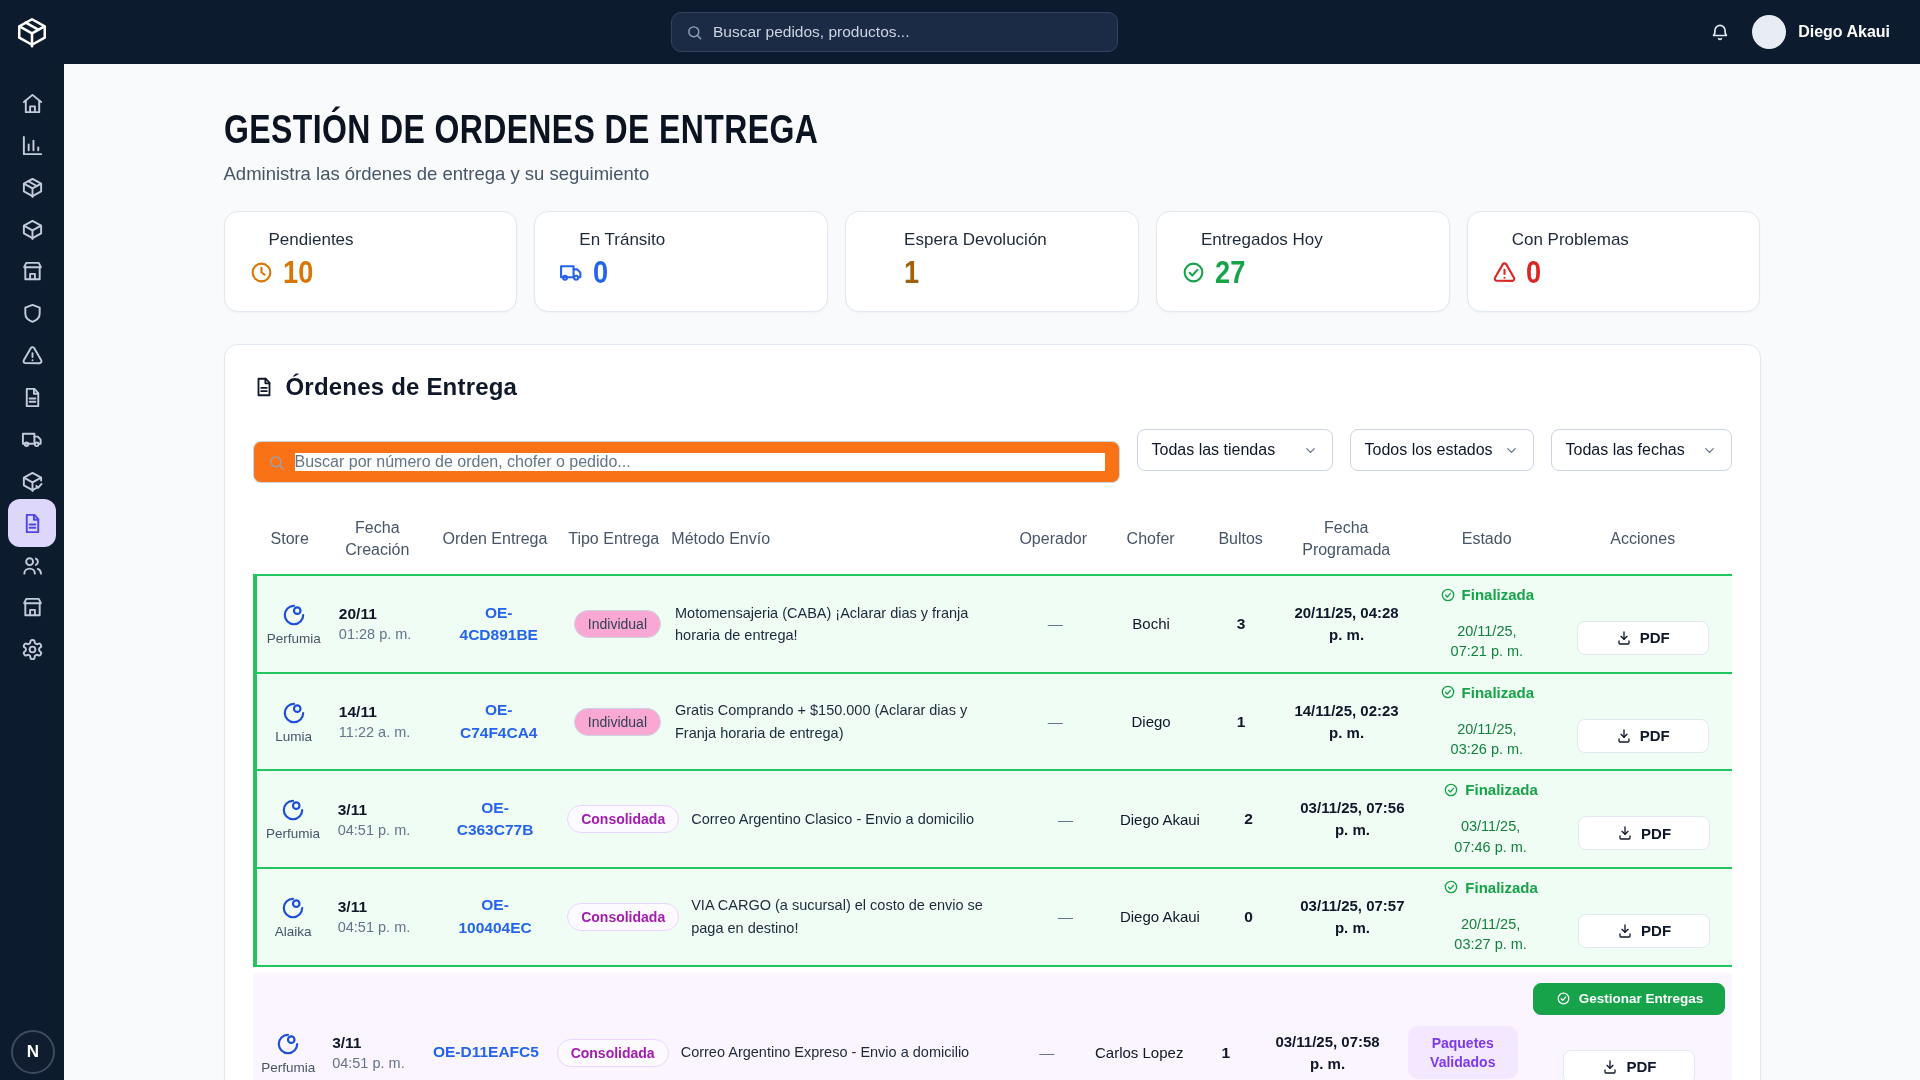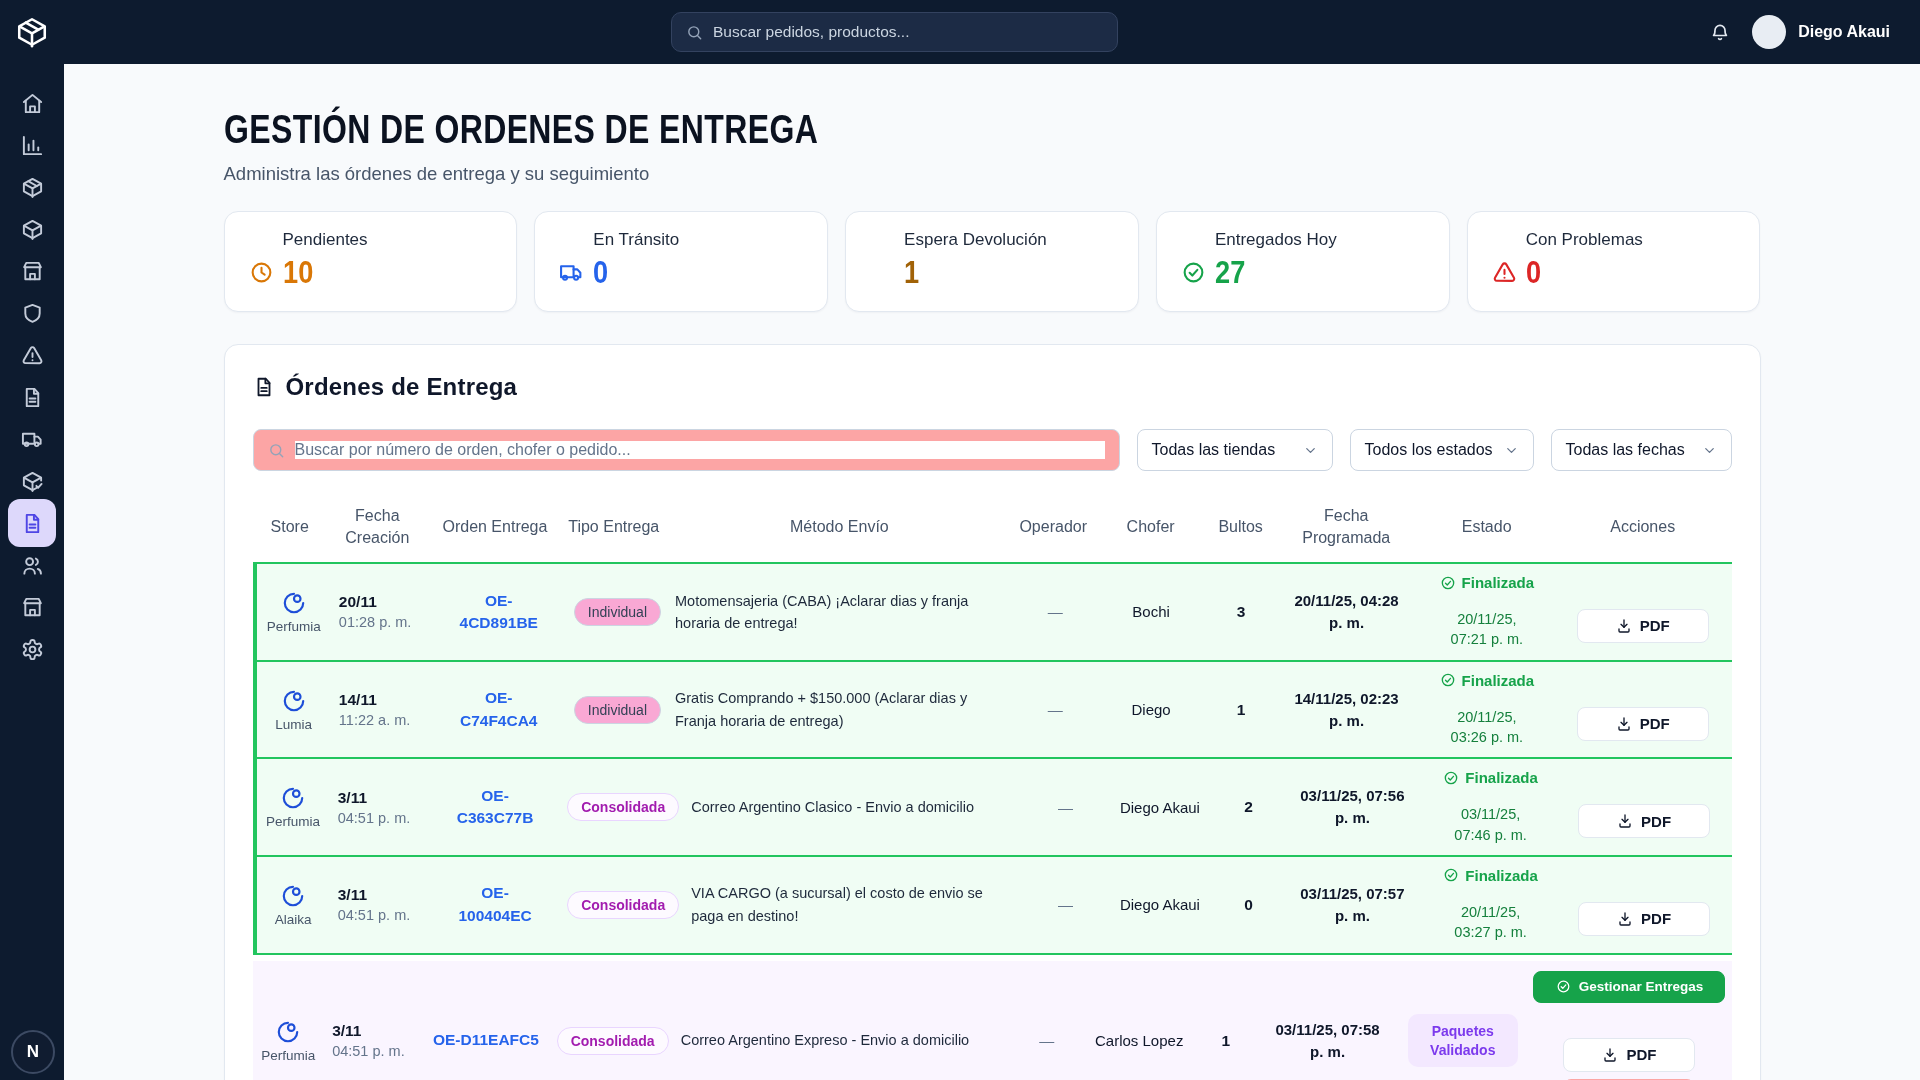--- a/index.html
+++ b/index.html
@@ -63,42 +63,42 @@
     transform:scaleX(.78); transform-origin:left; white-space:nowrap; color:#0b1220;
   }
   .page-subtitle{ margin-top:10px; font-size:18.5px; color:#475569; }
 
   
   .stats{ display:flex; gap:17px; margin-top:26px; }
   .stat-card{
     flex:1; background:#fff; border:1px solid #e2e8f0; border-radius:14px;
     padding:18px 24px 20px; box-shadow:0 1px 2px rgba(15,23,42,.04);
   }
-  .stat-label{ font-size:17px; color:#1e293b; margin-left:34px; }
+  .stat-label{ font-size:17px; color:#1e293b; margin-left:20px; }
   .stat-valrow{ display:flex; align-items:center; gap:9px; margin-top:4px; }
   .stat-valrow svg{ width:25px; height:25px; flex:none; }
   .stat-valrow.no-icon{ margin-left:34px; }
   .stat-value{
     font-size:32px; font-weight:bold; transform:scaleX(.85); transform-origin:left;
     white-space:nowrap;
   }
 
   
   .panel{
     background:#fff; border:1px solid #e2e8f0; border-radius:14px;
     margin-top:32px; padding:28px 28px 26px; box-shadow:0 1px 2px rgba(15,23,42,.04);
   }
   .panel-head{ display:flex; align-items:center; gap:11px; }
   .panel-head svg{ width:22px; height:22px; color:#0f172a; }
   .panel-title{ font-size:24px; font-weight:bold; letter-spacing:.2px; }
 
   .filter-row{ display:flex; gap:17px; margin-top:28px; }
   .table-search{
     flex:1; height:42px; border:1px solid #cbd5e1; border-radius:8px;
-    display:flex; align-items:center; padding:0 14px; gap:10px; background:#fca5a5;
+    display:flex; align-items:center; padding:0 14px; gap:10px; background:#f97316;margin-top:12px;
   }
   .table-search svg{ width:17px; height:17px; color:#94a3b8; flex:none; }
   .table-search input{
     border:none; outline:none; width:100%; font-size:16px; color:#0f172a; font-family:inherit;
   }
   .table-search input::placeholder{ color:#64748b; }
   .select{
     height:42px; border:1px solid #cbd5e1; border-radius:8px; background:#fff;
     display:flex; align-items:center; justify-content:space-between;
     padding:0 14px; font-size:16px; color:#0f172a; cursor:pointer; gap:10px;
@@ -108,21 +108,21 @@
   .select:nth-of-type(2){ width:184px; }
   .select:nth-of-type(3){ width:181px; }
 
   
   .tbl{ margin-top:24px; --cols:62fr 84fr 112fr 86fr 290fr 64fr 96fr 54fr 122fr 112fr 148fr; }
   .thead{
     display:grid; grid-template-columns:var(--cols); align-items:center;
     padding:10px 0 14px; color:#475569; font-size:16px; font-weight:500;
   }
   .thead > div{ text-align:center; line-height:1.35; padding:0 6px; }
-  .thead > div.left{ text-align:center; }
+  .thead > div.left{ text-align:left; }
   .row{
     display:grid; grid-template-columns:var(--cols); align-items:center;
     padding:10px 0; min-height:78px; font-size:15px;
   }
   .row.green{
     background:#f0fdf4; border-left:4px solid #22c55e; border-bottom:2px solid #22c55e;
   }
   .row.green:first-child{ border-top:2px solid #22c55e; }
   .row.purple{ background:#faf5ff; margin-top:6px; }
   .cell{ text-align:center; padding:0 6px; }

